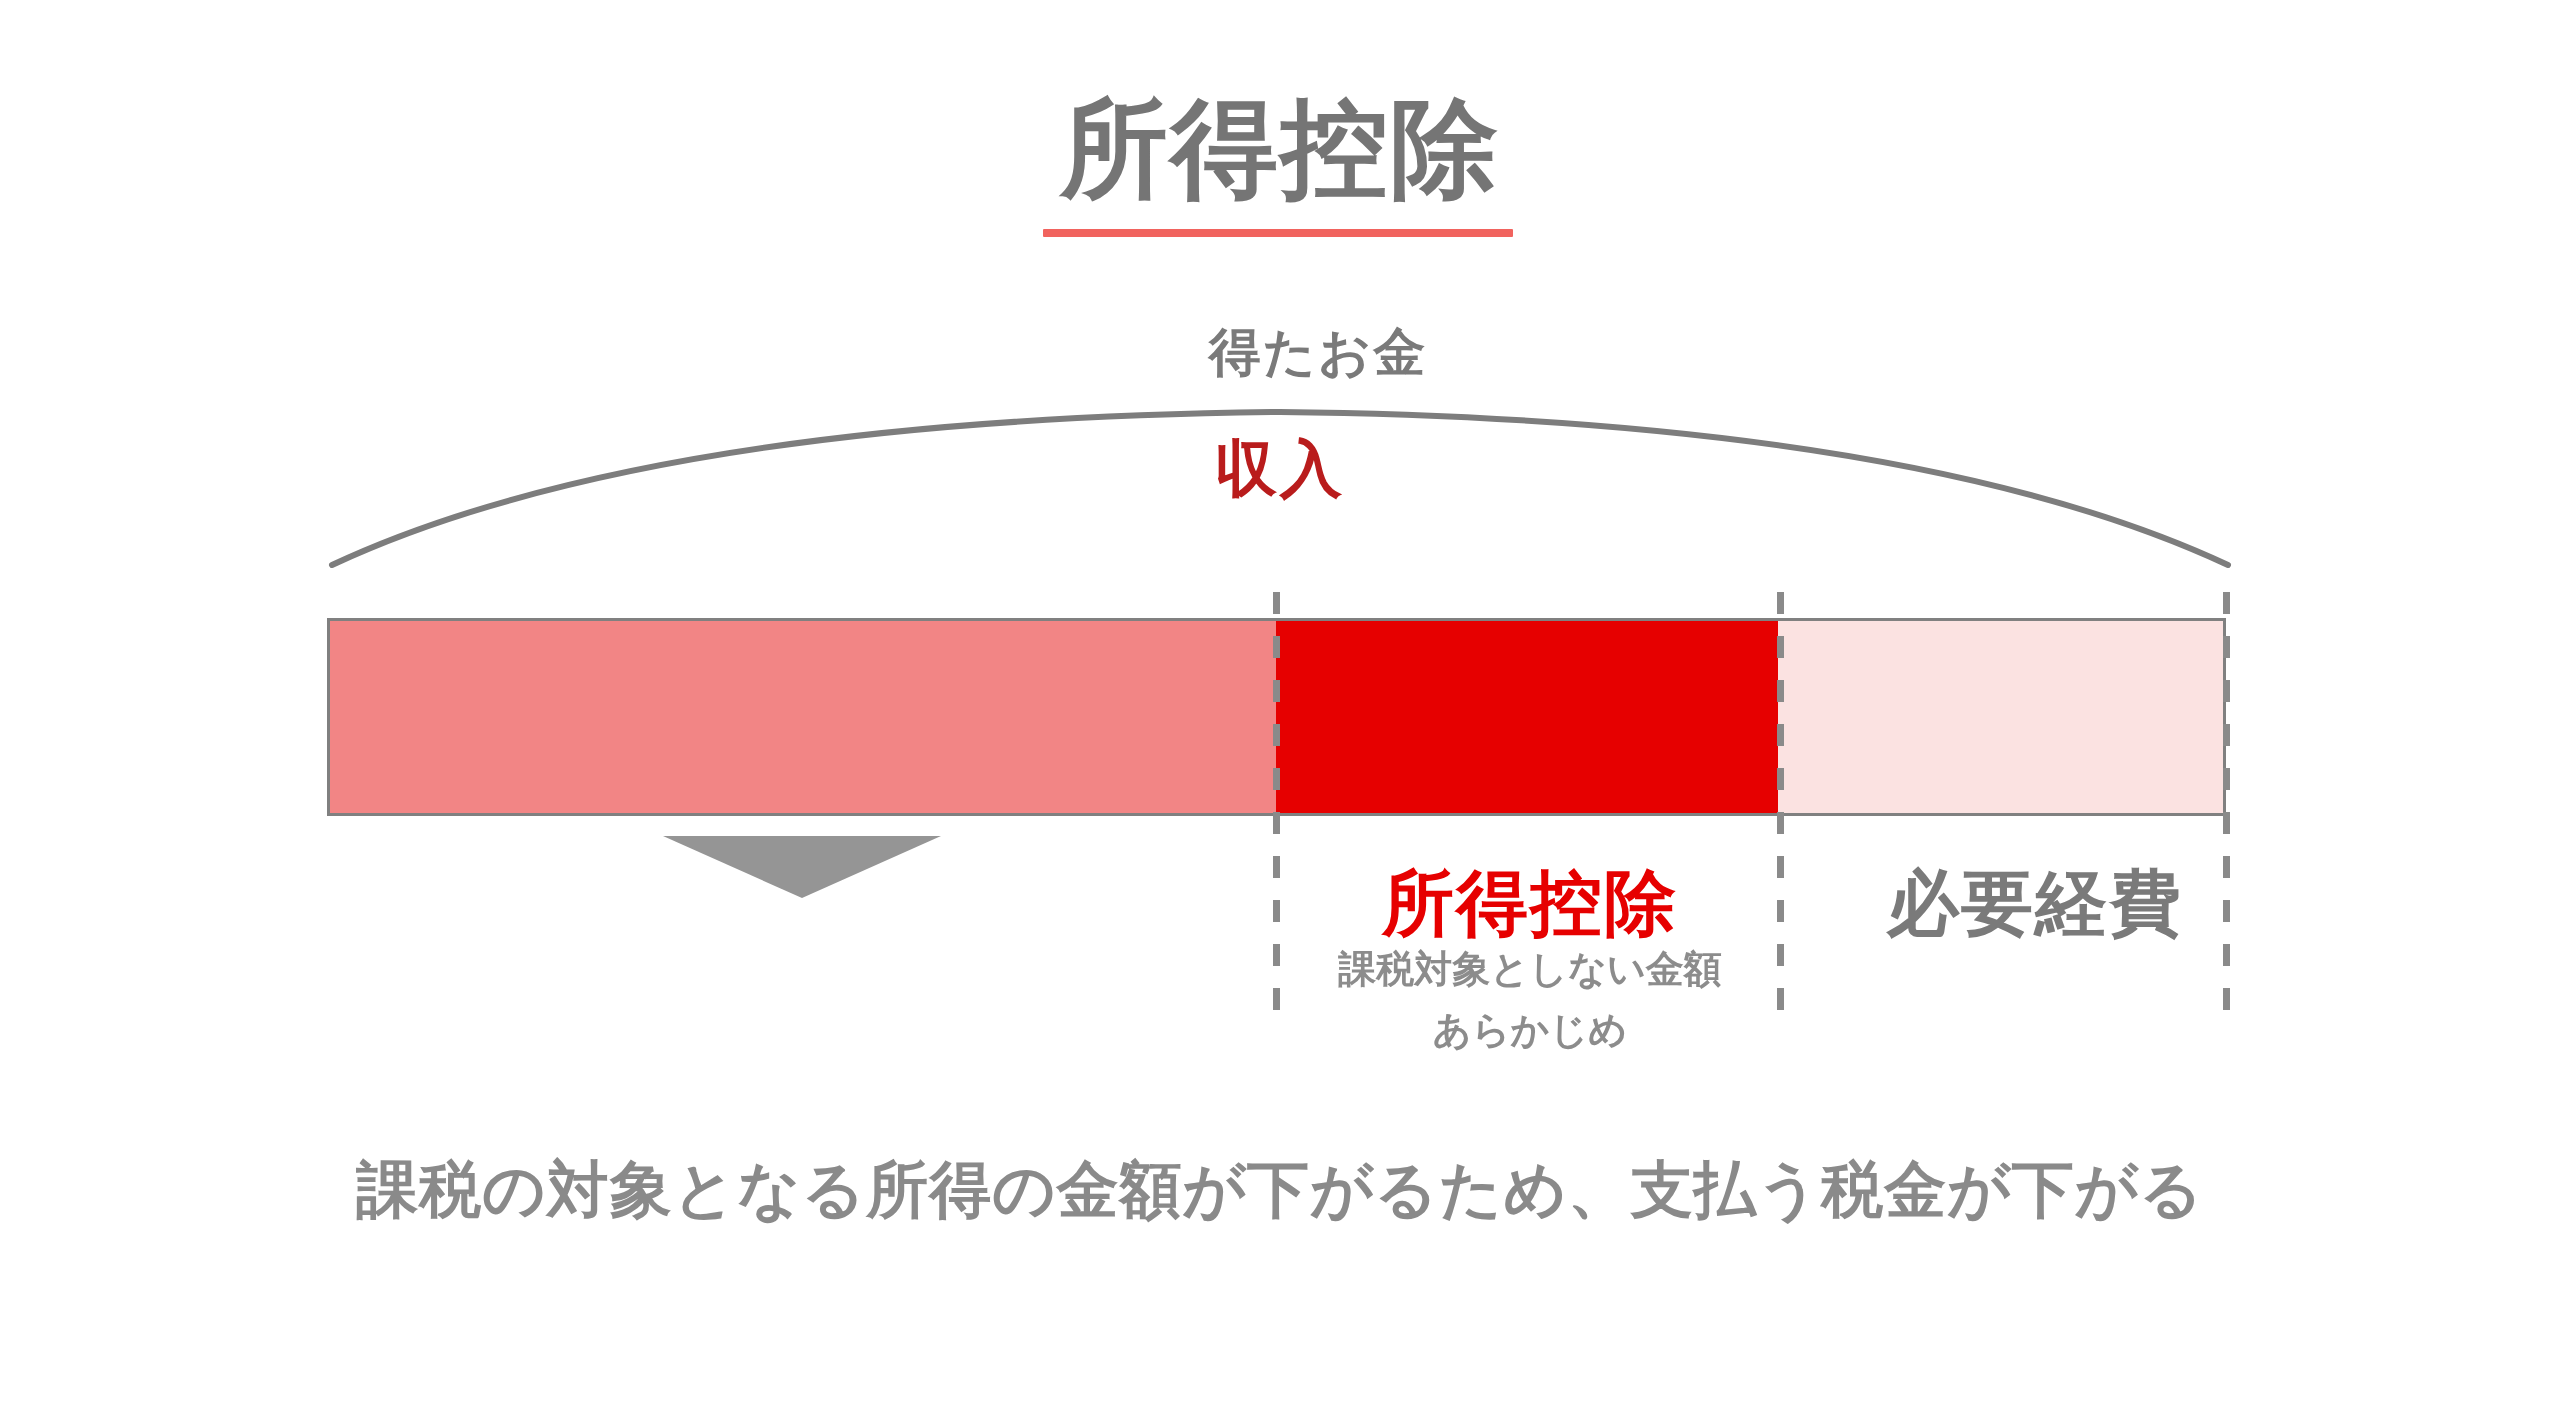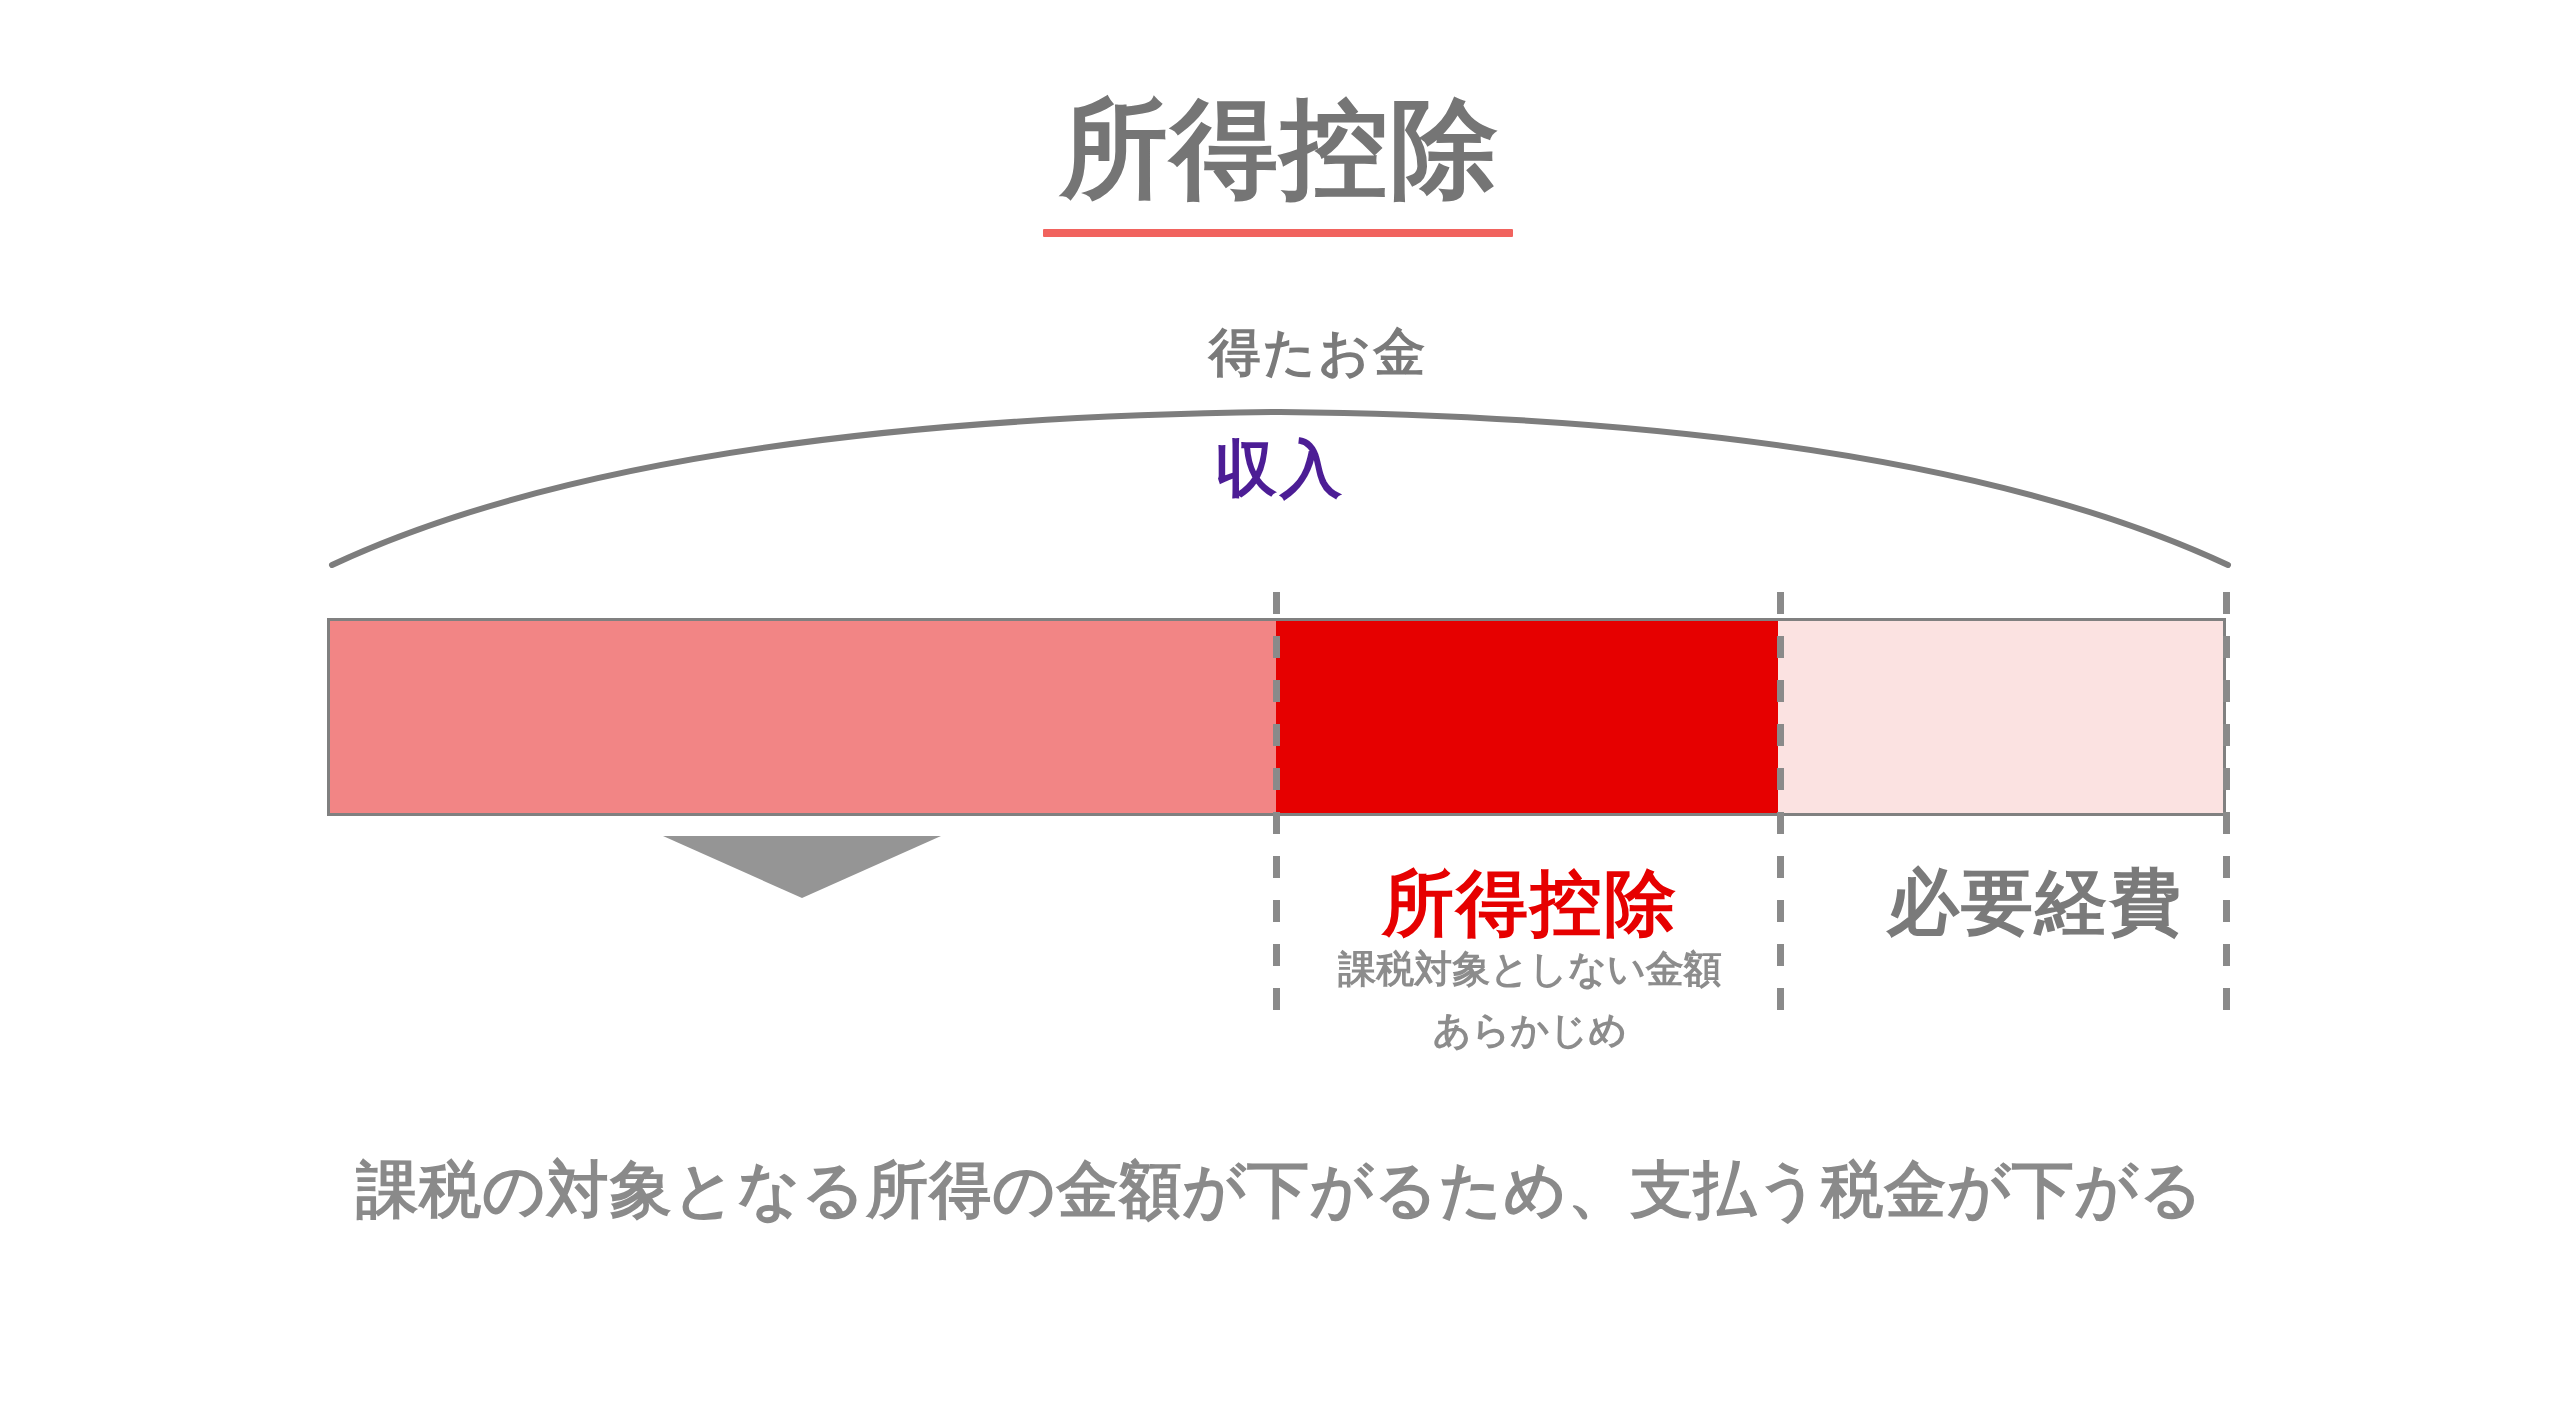--- a/index.html
+++ b/index.html
@@ -65,21 +65,21 @@
     height: 200px;
   }
   .income-label {
     position: absolute;
     left: 0;
     top: 427px;
     width: 2560px;
     text-align: center;
     font-size: 62px;
     font-weight: 700;
-    color: #4c1d95;
+    color: #b91c1c;
     letter-spacing: 3px;
   }
   .income-label span {
     background: #ffffff;
     padding: 0 26px;
   }
 
   
   .bar {
     position: absolute;
@@ -143,21 +143,21 @@
     font-size: 38px;
     font-weight: 700;
     color: #8c8c8c;
     line-height: 1.3;
     margin-top: 12px;
     white-space: nowrap;
   }
 
   .lbl-taxable { left: 430px;  top: 920px;  width: 740px; }
   .lbl-deduct  { left: 1290px; top: 862px;  width: 480px; }
-  .lbl-expense { left: 1855px; top: 862px;  width: 360px; font-family: Liberation Serif, serif; }
+  .lbl-expense { left: 1855px; top: 862px;  width: 360px; }
 
   
   .summary {
     position: absolute;
     left: 0;
     top: 1148px;
     width: 2560px;
     text-align: center;
     font-size: 62px;
     font-weight: 700;

